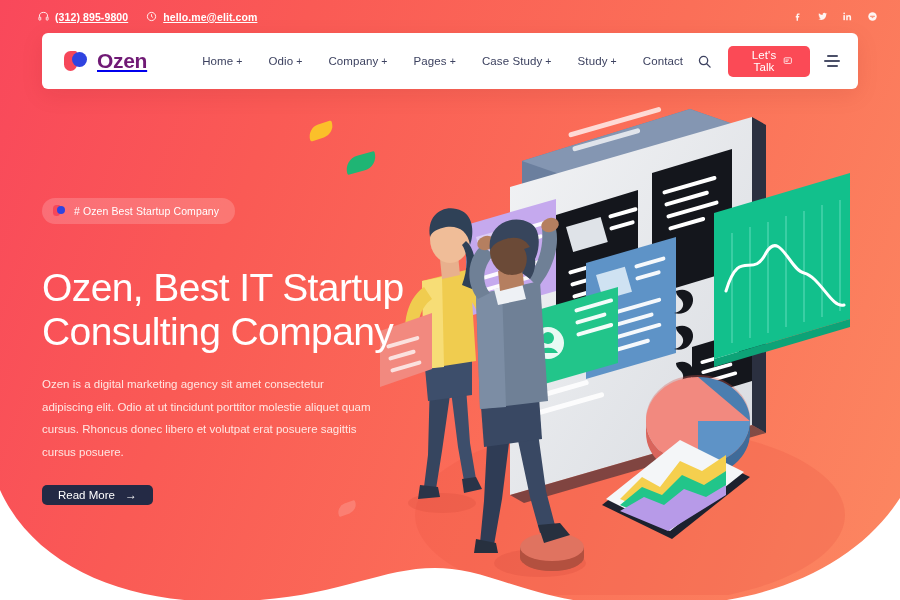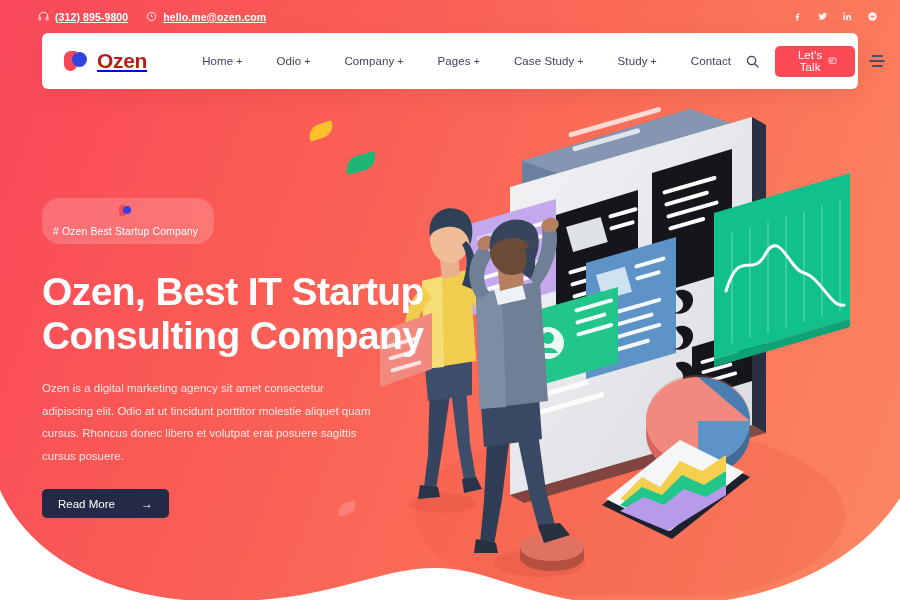--- a/index.html
+++ b/index.html
@@ -45,24 +45,24 @@
   .brand .logo-mark { position:relative; width:24px; height:22px; flex:none; }
   .brand .logo-leaf {
     position:absolute; left:0; top:1px; width:13px; height:20px;
     background:#f6475a; border-radius:11px 3px 11px 11px;
   }
   .brand .logo-dot {
     position:absolute; left:8px; top:2px; width:15px; height:15px;
     background:#2f43e0; border-radius:50%;
   }
   .brand .brand-name {
-    font-size:21px; font-weight:bold; color:#b91c1c; letter-spacing:-.3px;
+    font-size:21px; font-weight:bold; color:#701a75; letter-spacing:-.3px;
   }
   .nav-links {
-    display:flex; align-items:center; gap:8px; margin-left:42px;
+    display:flex; align-items:center; gap:0; margin-left:42px;
   }
   .nav-links a {
     font-size:11.5px; color:#3d4260; text-decoration:none;
     padding:0 13px; white-space:nowrap; letter-spacing:.1px;
   }
   .nav-links a .plus { margin-left:3px; font-size:10.5px; }
   .nav-right { margin-left:auto; display:flex; align-items:center; gap:14px; }
   .search-btn {
     width:22px; height:22px; display:flex; align-items:center; justify-content:center;
     background:none; border:none; cursor:pointer;
@@ -81,44 +81,44 @@
   .burger i { display:block; height:2px; background:#4a4f68; border-radius:1px; }
   .burger i:nth-child(1){ width:11px; margin-right:2px; }
   .burger i:nth-child(2){ width:16px; }
   .burger i:nth-child(3){ width:11px; margin-right:2px; }
 
   
   .hero-copy { position:absolute; left:42px; top:198px; width:400px; }
   .badge {
     display:inline-flex; align-items:center; gap:8px;
     background:rgba(255,255,255,.18); border-radius:18px;
-    padding:7px 16px 7px 11px; margin-bottom:26px;flex-direction:column;
+    padding:7px 16px 7px 11px; margin-bottom:26px;
   }
   .badge .b-mark { position:relative; width:13px; height:12px; flex:none; }
   .badge .b-leaf {
     position:absolute; left:0; top:0; width:7px; height:11px;
     background:#f6475a; border-radius:6px 2px 6px 6px;
   }
   .badge .b-dot {
     position:absolute; left:4px; top:1px; width:8px; height:8px;
     background:#2f43e0; border-radius:50%;
   }
   .badge .b-text { font-size:10.5px; color:#ffffff; letter-spacing:.1px; }
   .hero-title {
-    font-size:39px; line-height:1.12; font-weight:bold; color:#ffffff;
-    letter-spacing:-.6px; margin-bottom:20px;
+    font-size:39px; line-height:1.12; font-weight:normal; color:#ffffff;
+    letter-spacing:-.6px; margin-bottom:20px;margin-top:16px;
   }
   .hero-text {
     font-size:11.5px; line-height:1.95; color:#ffe6e2;
     width:330px; margin-bottom:22px;
   }
   .read-more {
-    display:inline-flex; align-items:center; gap:26px;
+    display:inline-flex; align-items:center; gap:10px;
     background:#242a45; border:none; border-radius:5px;
-    height:29px; padding:8px 16px; cursor:pointer;
+    height:20px; padding:8px 16px; cursor:pointer;
     color:#ffffff; font-size:11.5px; font-family:inherit;
   }
   .read-more .arrow { font-size:12px; line-height:1; }
 
   
   .leaf-y {
     position:absolute; left:308px; top:124px; width:26px; height:14px;
     background:#fbc02a; border-radius:14px 2px 14px 2px; transform:rotate(-18deg);
   }
   .leaf-g {
@@ -149,21 +149,21 @@
           <rect x="2" y="13" width="4" height="7" rx="1.6"></rect>
           <rect x="18" y="13" width="4" height="7" rx="1.6"></rect>
         </svg>
         <span>(312) 895-9800</span>
       </a>
       <a class="contact-item" href="#">
         <svg class="ic" viewBox="0 0 24 24" fill="none" stroke="#ffffff" stroke-width="2">
           <circle cx="12" cy="12" r="9"></circle>
           <path d="M12 7v5l3.2 2"></path>
         </svg>
-        <span>hello.me@ozen.com</span>
+        <span>hello.me@elit.com</span>
       </a>
     </div>
     <div class="spacer"></div>
     <div class="socials">
       <a href="#">
         <svg class="s" viewBox="0 0 24 24" fill="#ffffff">
           <path d="M14.2 8.4h2.3V5.6h-2.6c-2.5 0-3.9 1.5-3.9 3.9v1.6H8.2v2.9H10V21h3.1v-7h2.3l.4-2.9h-2.7v-1.3c0-.9.3-1.4 1.1-1.4z"></path>
         </svg>
       </a>
       <a href="#">

